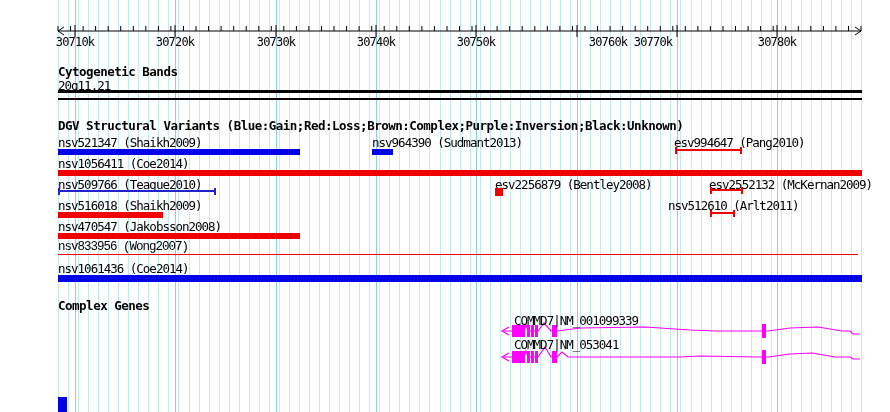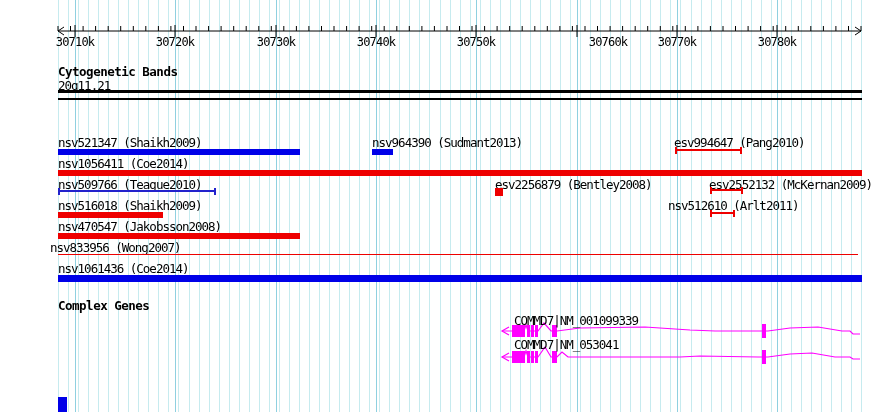--- a/index.html
+++ b/index.html
@@ -191,29 +191,30 @@
       <line x1="677" y1="25" x2="677" y2="37" stroke="#000000"></line>
       <line x1="777" y1="25" x2="777" y2="37" stroke="#000000"></line>
     </svg>
   <div id="ticklabels">
       <div class="ticklabel" style="left: 75px; top: 36px;">30710k</div>
       <div class="ticklabel" style="left: 175px; top: 36px;">30720k</div>
       <div class="ticklabel" style="left: 276px; top: 36px;">30730k</div>
       <div class="ticklabel" style="left: 376px; top: 36px;">30740k</div>
       <div class="ticklabel" style="left: 476px; top: 36px;">30750k</div>
       <div class="ticklabel" style="left: 577px; top: 36px; margin-left: 31px;">30760k</div>
-      <div class="ticklabel" style="left: 677px; top: 36px;">30770k</div>
+      <div class="ticklabel" style="left: 653px; top: 36px;">30770k</div>
       <div class="ticklabel" style="left: 777px; top: 36px;">30780k</div>
     </div>
 
   <div class="title" style="left:58px;top:65px;">Cytogenetic Bands</div>
   <div class="txt" style="left:58px;top:79px;">20q11.21</div>
   <div class="bandline" style="top:90px;height:3px;"></div>
   <div class="bandline" style="top:98px;height:2px;"></div>
 
+  <div class="title" style="left:58px;top:119px;">DGV Structural Variants (Blue:Gain;Red:Loss;Brown:Complex;Purple:Inversion;Black:Unknown)</div>
   <div id="variants">
       <div class="txt" style="left: 58px; top: 136px;">nsv521347 (Shaikh2009)</div>
       <div class="glyph" style="left: 58px; top: 149px; width: 242px; height: 6px; background: rgb(0, 0, 232);"></div>
       <div class="txt" style="left: 372px; top: 136px;">nsv964390 (Sudmant2013)</div>
       <div class="glyph" style="left: 372px; top: 149px; width: 21px; height: 6px; background: rgb(0, 0, 232);"></div>
       <div class="txt" style="left: 674px; top: 136px;">esv994647 (Pang2010)</div>
       <div class="glyph" style="left: 675px; top: 147px; width: 67px; height: 7px;">
         <div style="position: absolute; left: 0px; right: 0px; top: 2px; height: 2px; background: rgb(238, 0, 0);"></div>
         <div style="position: absolute; left: 0px; top: 0px; width: 2px; height: 7px; background: rgb(238, 0, 0);"></div>
         <div style="position: absolute; right: 0px; top: 0px; width: 2px; height: 7px; background: rgb(238, 0, 0);"></div>
@@ -237,21 +238,21 @@
       <div class="txt" style="left: 58px; top: 199px;">nsv516018 (Shaikh2009)</div>
       <div class="glyph" style="left: 58px; top: 212px; width: 105px; height: 6px; background: rgb(238, 0, 0);"></div>
       <div class="txt" style="left: 668px; top: 199px;">nsv512610 (Arlt2011)</div>
       <div class="glyph" style="left: 710px; top: 210px; width: 25px; height: 7px;">
         <div style="position: absolute; left: 0px; right: 0px; top: 2px; height: 2px; background: rgb(238, 0, 0);"></div>
         <div style="position: absolute; left: 0px; top: 0px; width: 2px; height: 7px; background: rgb(238, 0, 0);"></div>
         <div style="position: absolute; right: 0px; top: 0px; width: 2px; height: 7px; background: rgb(238, 0, 0);"></div>
       </div>
       <div class="txt" style="left: 58px; top: 220px;">nsv470547 (Jakobsson2008)</div>
       <div class="glyph" style="left: 58px; top: 233px; width: 242px; height: 6px; background: rgb(238, 0, 0);"></div>
-      <div class="txt" style="left: 50px; top: 241px;">nsv833956 (Wong2007)</div>
+      <div class="txt" style="left: 58px; top: 241px; font-family: Liberation Mono, monospace;">nsv833956 (Wong2007)</div>
       <div class="glyph" style="left: 58px; top: 254px; width: 800px; height: 1px; background: rgb(238, 0, 0);"></div>
       <div class="txt" style="left: 58px; top: 262px;">nsv1061436 (Coe2014)</div>
       <div class="glyph" style="left: 58px; top: 275px; width: 804px; height: 7px; background: rgb(0, 0, 232);"></div>
     </div>
 
   <div class="title" style="left:58px;top:299px;">Complex Genes</div>
   <svg id="genes" class="layer" width="890" height="412">
       <polyline points="502,331 524,331 526,325 528,331 538,331 544,323 551,331 557,331 580,328 645,327 690,330 715,331 758,331 768,331 790,328 818,327 842,331 850,331 853,334 860,334" fill="none" stroke="#ff00ff" stroke-width="1.2"></polyline>
       <polyline points="509,327 502,331 509,335" fill="none" stroke="#ff00ff" stroke-width="1.2"></polyline>
       <rect x="512" y="325" width="13" height="12" fill="#ff00ff"></rect>

